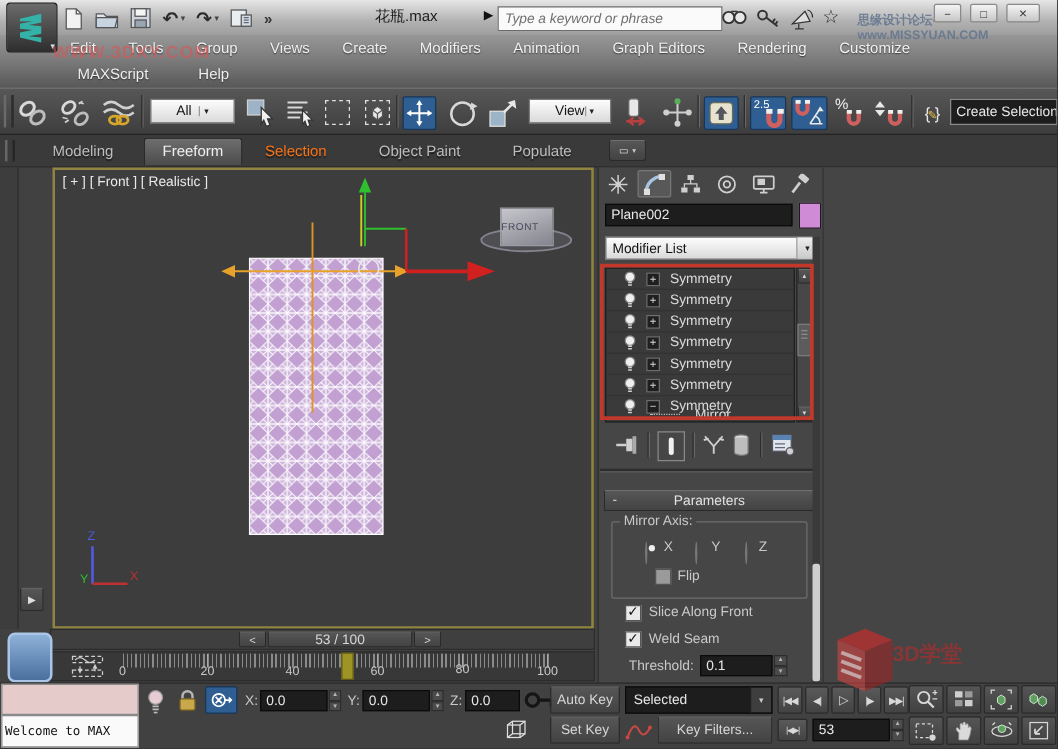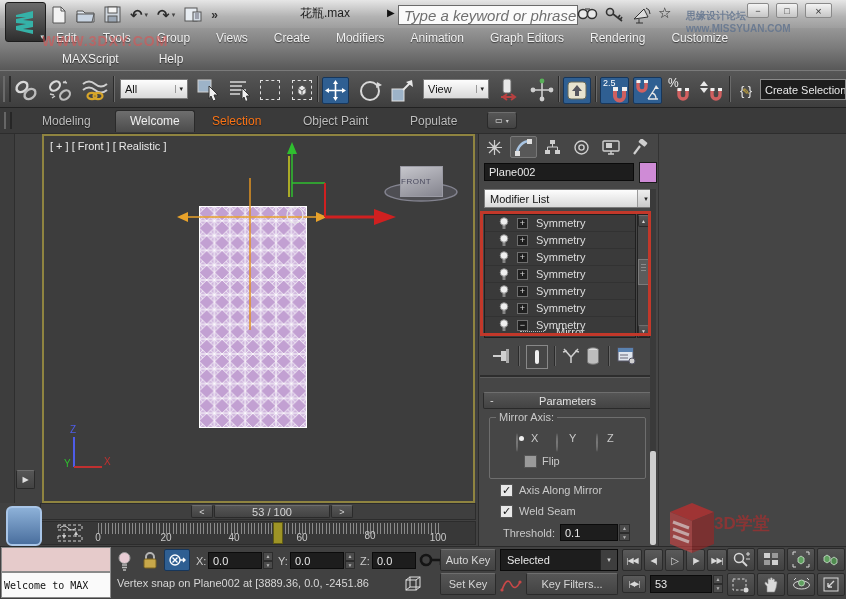--- a/index.html
+++ b/index.html
@@ -13,21 +13,21 @@
        display:flex;align-items:center;padding:0 4px;box-sizing:border-box;white-space:nowrap;overflow:hidden;}
   .btn3d{background:linear-gradient(#565656,#434343);border:1px solid #2a2a2a;border-top-color:#6e6e6e;
        color:#d6d6d6;font-size:11px;display:flex;align-items:center;justify-content:center;
        box-sizing:border-box;border-radius:2px;white-space:nowrap;}
   .tbtn{background:transparent;display:flex;align-items:center;justify-content:center;box-sizing:border-box;}
   .tbtn.active{background:#2f5f92;border:1px solid #17365a;border-radius:2px;}
   .spin{display:flex;flex-direction:column;box-sizing:border-box;}
   .spin b{flex:1;background:#4b4b4b;border:1px solid #2c2c2c;color:#b5b5b5;font-size:5px;
        line-height:6px;text-align:center;font-weight:normal;}
   .whitebox{background:linear-gradient(#fdfdfd,#d9d9d9);border:1px solid #7a7a7a;color:#111;
-       font-size:11px;display:flex;align-items:center;padding:0 4px;box-sizing:border-box;}
+       font-size:11px;display:flex;align-items:center;padding:0 20px;box-sizing:border-box;}
   .wm{pointer-events:none;z-index:60;}
   .chk{width:13px;height:13px;background:#e9e9e9;border:1px solid #555;box-sizing:border-box;
        color:#111;font-size:11px;line-height:11px;text-align:center;font-weight:bold;}
   .radio{width:11px;height:11px;border-radius:50%;background:#2b2b2b;border:1px solid #777;
        box-sizing:border-box;position:relative;}
   .radio.on::after{content:"";position:absolute;left:2px;top:2px;width:5px;height:5px;border-radius:50%;background:#efefef;}
   .stack-row{height:16px;display:flex;align-items:center;border-bottom:1px solid #323232;}
   .bulb{width:14px;margin-left:12px;text-align:center;}
   .pbox{width:11px;height:11px;background:#1f1f1f;border:1px solid #6e6e6e;color:#d8d8d8;
        font-size:9px;line-height:9px;text-align:center;margin-left:6px;box-sizing:border-box;}
@@ -79,21 +79,21 @@
         <path d="M11 8h4M11 10h4M11 12h4" stroke="#667"></path>
       </svg>
     <span style="color:#333;font-size:12px;font-weight:bold;">»</span>
   </div>
 
   <div class="abs" style="left:255px;top:5px;width:140px;text-align:center;color:#1c1c1c;font-size:12px;">花瓶.max</div>
   <span class="abs" style="left:387px;top:7px;color:#111;font-size:10px;">▶</span>
 
   <div class="abs" style="left:398px;top:5px;width:168px;height:18px;background:#fafafa;border:1px solid #6b6b6b;
               display:flex;align-items:center;padding:0 5px;">
-    <span style="color:#6f6f6f;font-size:15px;font-style:italic;white-space:nowrap;">Type a keyword or phrase</span>
+    <span style="color:#6f6f6f;font-size:11px;font-style:italic;white-space:nowrap;">Type a keyword or phrase</span>
   </div>
 
   <svg class="abs" style="left:577px;top:6px;" width="22" height="17" viewBox="0 0 22 17">
     <circle cx="6" cy="8" r="4.5" fill="#e8e8e8" stroke="#333" stroke-width="1.5"></circle>
       <circle cx="15" cy="8" r="4.5" fill="#e8e8e8" stroke="#333" stroke-width="1.5"></circle>
       <path d="M8 3h5" stroke="#333"></path>
     </svg>
   <svg class="abs" style="left:605px;top:6px;" width="20" height="17" viewBox="0 0 20 17">
     <circle cx="5" cy="6" r="3.5" fill="none" stroke="#333" stroke-width="1.6"></circle>
       <path d="M8 8l9 7M13 12l2-3M15 14l2-3" stroke="#333" stroke-width="1.6" fill="none"></path>
@@ -263,21 +263,21 @@
     </div>
 
     <div class="abs fld" style="left:760px;top:8px;width:86px;height:21px;border:1px solid #8a8a8a;">
       <span>Create Selection</span>
     </div>
   </div>
 
   <div class="abs" style="left:0;top:108px;width:846px;height:26px;background:#3a3a3a;border-bottom:1px solid #2d2d2d;box-sizing:border-box;">
     <div class="abs" style="left:4px;top:4px;width:4px;height:17px;border-left:2px solid #666;border-right:2px solid #262626;"></div>
     <span class="abs menu-item" style="left:42px;top:6px;color:#bdbdbd;">Modeling</span>
-    <span class="abs" style="left:115px;top:2px;padding:3px 14px 4px;background:linear-gradient(#6e6e6e,#4c4c4c);border:1px solid #2a2a2a;border-bottom:none;border-radius:3px 3px 0 0;color:#efefef;font-size:12px;">Welcome</span>
+    <span class="abs" style="left:115px;top:2px;padding:3px 14px 4px;background:linear-gradient(#6e6e6e,#4c4c4c);border:1px solid #2a2a2a;border-bottom:none;border-radius:3px 3px 0 0;color:#efefef;font-size:12px;">Freeform</span>
     <span class="abs menu-item" style="left:212px;top:6px;color:#f97316;">Selection</span>
     <span class="abs menu-item" style="left:303px;top:6px;color:#bdbdbd;">Object Paint</span>
     <span class="abs menu-item" style="left:410px;top:6px;color:#bdbdbd;">Populate</span>
     <span class="abs btn3d" style="left:487px;top:4px;width:30px;height:17px;border-radius:3px;">
       <b style="font-size:8px;color:#e8e8e8;font-weight:normal;">▭</b>
       <b style="font-size:6px;color:#ccc;margin-left:3px;font-weight:normal;">▾</b>
     </span>
   </div>
 
   <div class="abs" style="left:0;top:134px;width:14px;height:369px;background:#3d3d3d;border-right:1px solid #2e2e2e;"></div>
@@ -509,21 +509,21 @@
     <span class="abs lbl" style="left:41px;top:14px;">X</span>
     <span class="abs radio" style="left:64px;top:16px;"></span>
     <span class="abs lbl" style="left:79px;top:14px;">Y</span>
     <span class="abs radio" style="left:102px;top:16px;"></span>
     <span class="abs lbl" style="left:117px;top:14px;">Z</span>
     <span class="abs chk" style="left:34px;top:37px;background:#9a9a9a;"></span>
     <span class="abs lbl" style="left:52px;top:37px;">Flip</span>
   </div>
 
   <span class="abs chk" style="left:500px;top:484px;">✓</span>
-  <span class="abs lbl" style="left:519px;top:484px;">Axis Along Mirror</span>
+  <span class="abs lbl" style="left:519px;top:484px;">Slice Along Front</span>
   <span class="abs chk" style="left:500px;top:505px;">✓</span>
   <span class="abs lbl" style="left:519px;top:505px;">Weld Seam</span>
 
   <span class="abs lbl" style="left:503px;top:527px;">Threshold:</span>
   <div class="abs fld" style="left:560px;top:524px;width:58px;height:17px;">
     <span>0.1</span>
   </div>
   <div class="abs spin" style="left:619px;top:524px;width:11px;height:17px;">
     <b>▲</b>
       <b>▼</b>
@@ -611,21 +611,20 @@
   <span class="abs lbl" style="left:360px;top:555px;">Z:</span>
   <div class="abs fld" style="left:372px;top:552px;width:44px;height:17px;">
       <span>0.0</span>
     </div>
 
   <svg class="abs" style="left:419px;top:552px;" width="30" height="20" viewBox="0 0 30 20">
     <circle cx="7" cy="8" r="5" fill="none" stroke="#151515" stroke-width="2.6"></circle>
     <path d="M12 8h16M22 8v5M26 8v4" stroke="#151515" stroke-width="2.6" fill="none"></path>
     </svg>
 
-  <span class="abs lbl" style="left:117px;top:577px;width:283px;overflow:hidden;font-size:11px;color:#d6d6d6;">Vertex snap on Plane002 at [3889.36, 0.0, -2451.86</span>
   <svg class="abs" style="left:404px;top:575px;" width="18" height="18" viewBox="0 0 18 18">
     <rect x="2" y="5" width="10" height="10" fill="none" stroke="#e0e0e0"></rect>
       <rect x="6" y="2" width="10" height="10" fill="none" stroke="#e0e0e0"></rect>
     <path d="M2 5l4-3M12 5l4-3M12 15l4-3M2 15l4-3" stroke="#e0e0e0"></path>
     </svg>
 
   <div class="abs btn3d" style="left:440px;top:549px;width:56px;height:22px;">Auto Key</div>
   <div class="abs btn3d" style="left:440px;top:573px;width:56px;height:22px;">Set Key</div>
 
   <div class="abs fld" style="left:500px;top:549px;width:118px;height:22px;padding:0 0 0 6px;">

